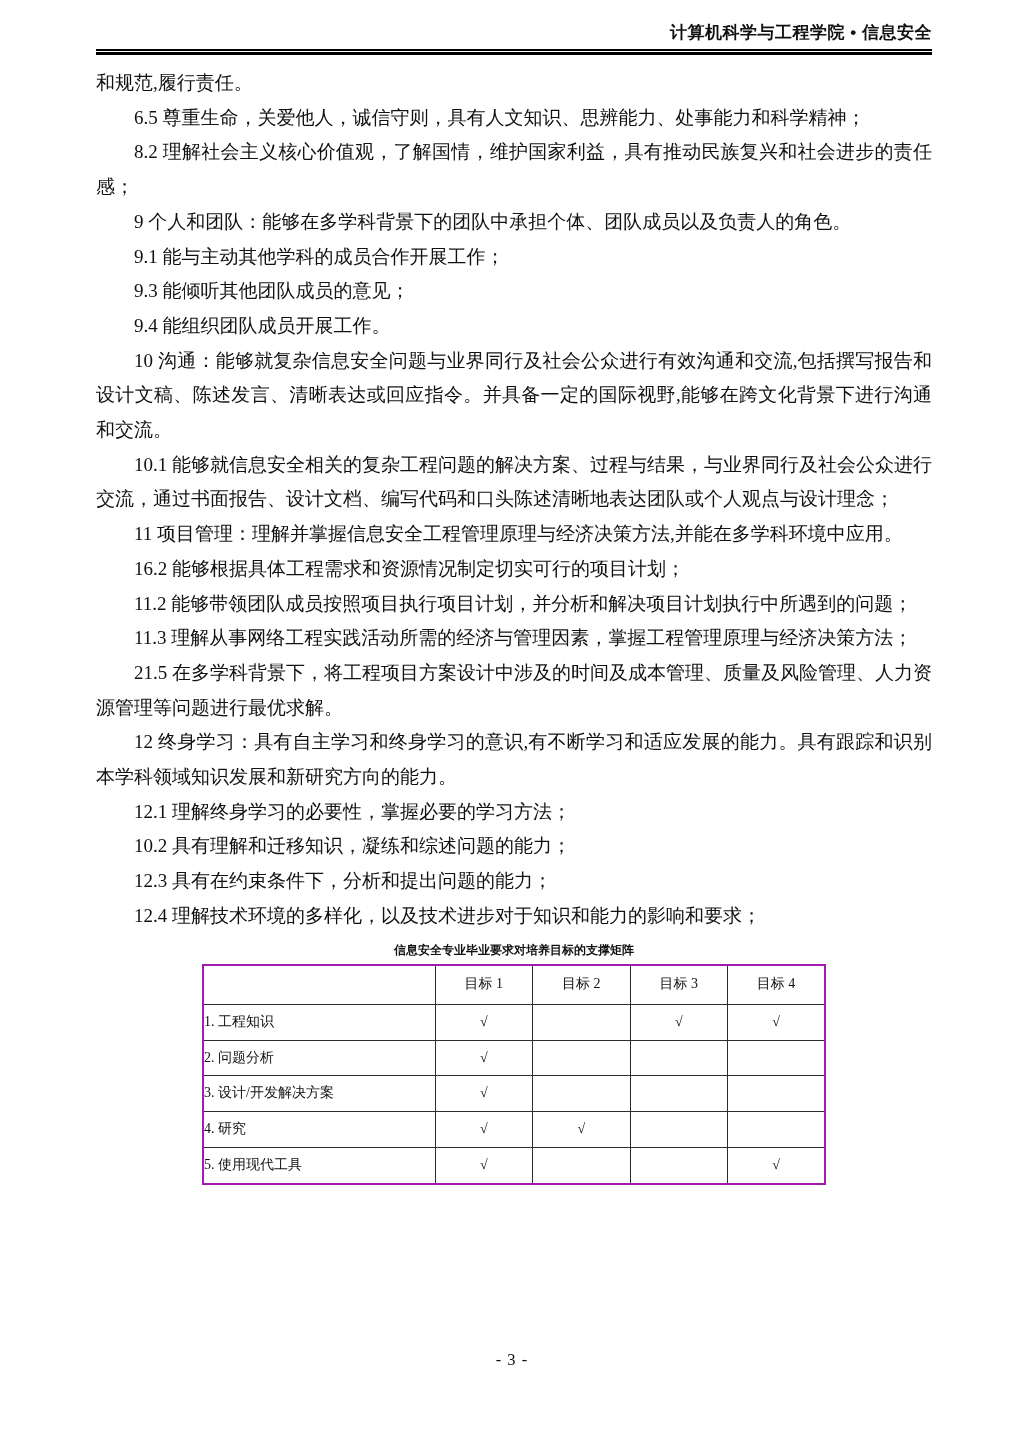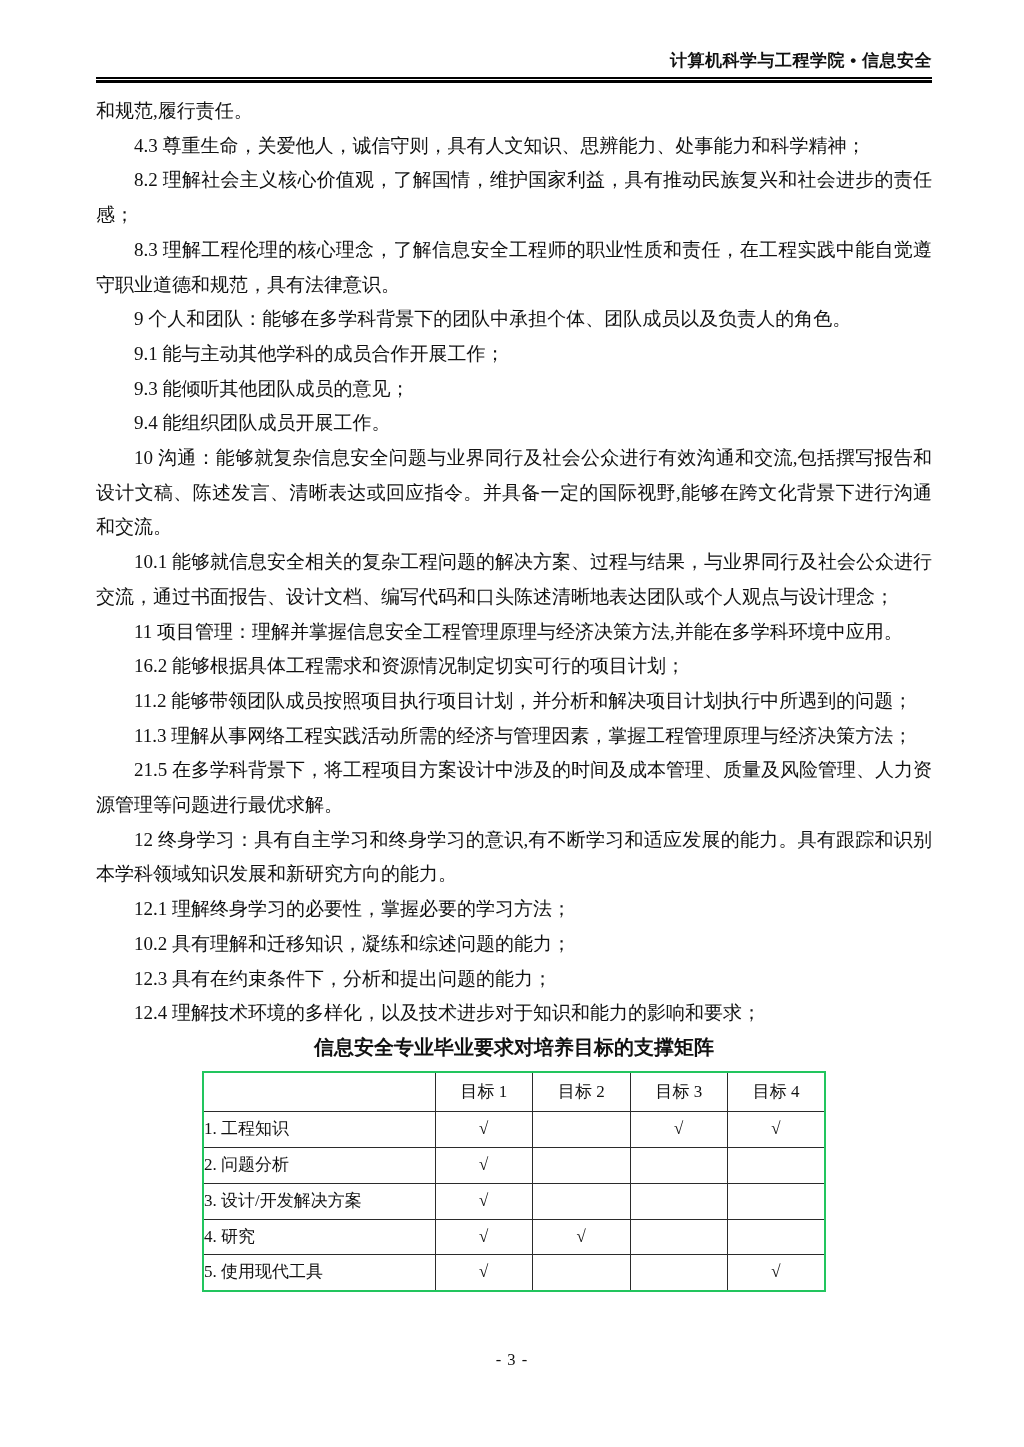--- a/index.html
+++ b/index.html
@@ -13,21 +13,21 @@
     position: relative;
     width: 1024px; height: 1447px;
     background: #ffffff;
     overflow: hidden;
   }
   .content {
     margin-left: 96px;
     width: 836px;
   }
   
-  .page-header { padding-top: 50px; }
+  .page-header { padding-top: 22px; }
   .header-title {
     font-family: "Liberation Sans", "DejaVu Sans", sans-serif;
     font-weight: bold;
     font-size: 17px;
     line-height: 22px;
     text-align: right;
     letter-spacing: 0.5px;
   }
   .header-rule {
     margin-top: 5px;
@@ -44,30 +44,30 @@
     text-align: justify;
   }
   .para { margin: 0; }
   .para.indent { text-indent: 38px; }
   
   .table-title {
     margin-top: 5px;
     text-align: center;
     font-family: "Liberation Sans", "DejaVu Sans", sans-serif;
     font-weight: bold;
-    font-size: 20px;
+    font-size: 12px;
     line-height: 22px;
   }
   table.matrix {
     border-collapse: collapse;
     table-layout: fixed;
     width: 622px;
-    margin: 13px auto 0 auto;
-    border: 2px solid #22c55e;
-    font-size: 17px;
+    margin: 3px auto 0 auto;
+    border: 2px solid #a21caf;
+    font-size: 14px;
   }
   table.matrix col.c-label { width: 232px; }
   table.matrix col.c-goal  { width: 97.5px; }
   table.matrix th, table.matrix td {
     border: 1px solid #2b2b2b;
     font-weight: normal;
     vertical-align: middle;
   }
   table.matrix th {
     height: 40px;
@@ -92,23 +92,22 @@
 <div class="page">
 
   <div class="content page-header">
     <div class="header-title">计算机科学与工程学院 • 信息安全</div>
     <div class="header-rule"></div>
   </div>
 
   <div class="content doc-body">
     <div id="paragraphs">
         <p class="para">和规范,履行责任。</p>
-        <p class="para indent">4.3 尊重生命，关爱他人，诚信守则，具有人文知识、思辨能力、处事能力和科学精神；</p>
+        <p class="para indent">6.5 尊重生命，关爱他人，诚信守则，具有人文知识、思辨能力、处事能力和科学精神；</p>
         <p class="para indent">8.2 理解社会主义核心价值观，了解国情，维护国家利益，具有推动民族复兴和社会进步的责任感；</p>
-        <p class="para indent">8.3 理解工程伦理的核心理念，了解信息安全工程师的职业性质和责任，在工程实践中能自觉遵守职业道德和规范，具有法律意识。</p>
         <p class="para indent">9 个人和团队：能够在多学科背景下的团队中承担个体、团队成员以及负责人的角色。</p>
         <p class="para indent">9.1 能与主动其他学科的成员合作开展工作；</p>
         <p class="para indent">9.3 能倾听其他团队成员的意见；</p>
         <p class="para indent">9.4 能组织团队成员开展工作。</p>
         <p class="para indent">10 沟通：能够就复杂信息安全问题与业界同行及社会公众进行有效沟通和交流,包括撰写报告和设计文稿、陈述发言、清晰表达或回应指令。并具备一定的国际视野,能够在跨文化背景下进行沟通和交流。</p>
         <p class="para indent">10.1 能够就信息安全相关的复杂工程问题的解决方案、过程与结果，与业界同行及社会公众进行交流，通过书面报告、设计文档、编写代码和口头陈述清晰地表达团队或个人观点与设计理念；</p>
         <p class="para indent">11 项目管理：理解并掌握信息安全工程管理原理与经济决策方法,并能在多学科环境中应用。</p>
         <p class="para indent">16.2 能够根据具体工程需求和资源情况制定切实可行的项目计划；</p>
         <p class="para indent">11.2 能够带领团队成员按照项目执行项目计划，并分析和解决项目计划执行中所遇到的问题；</p>
         <p class="para indent">11.3 理解从事网络工程实践活动所需的经济与管理因素，掌握工程管理原理与经济决策方法；</p>

